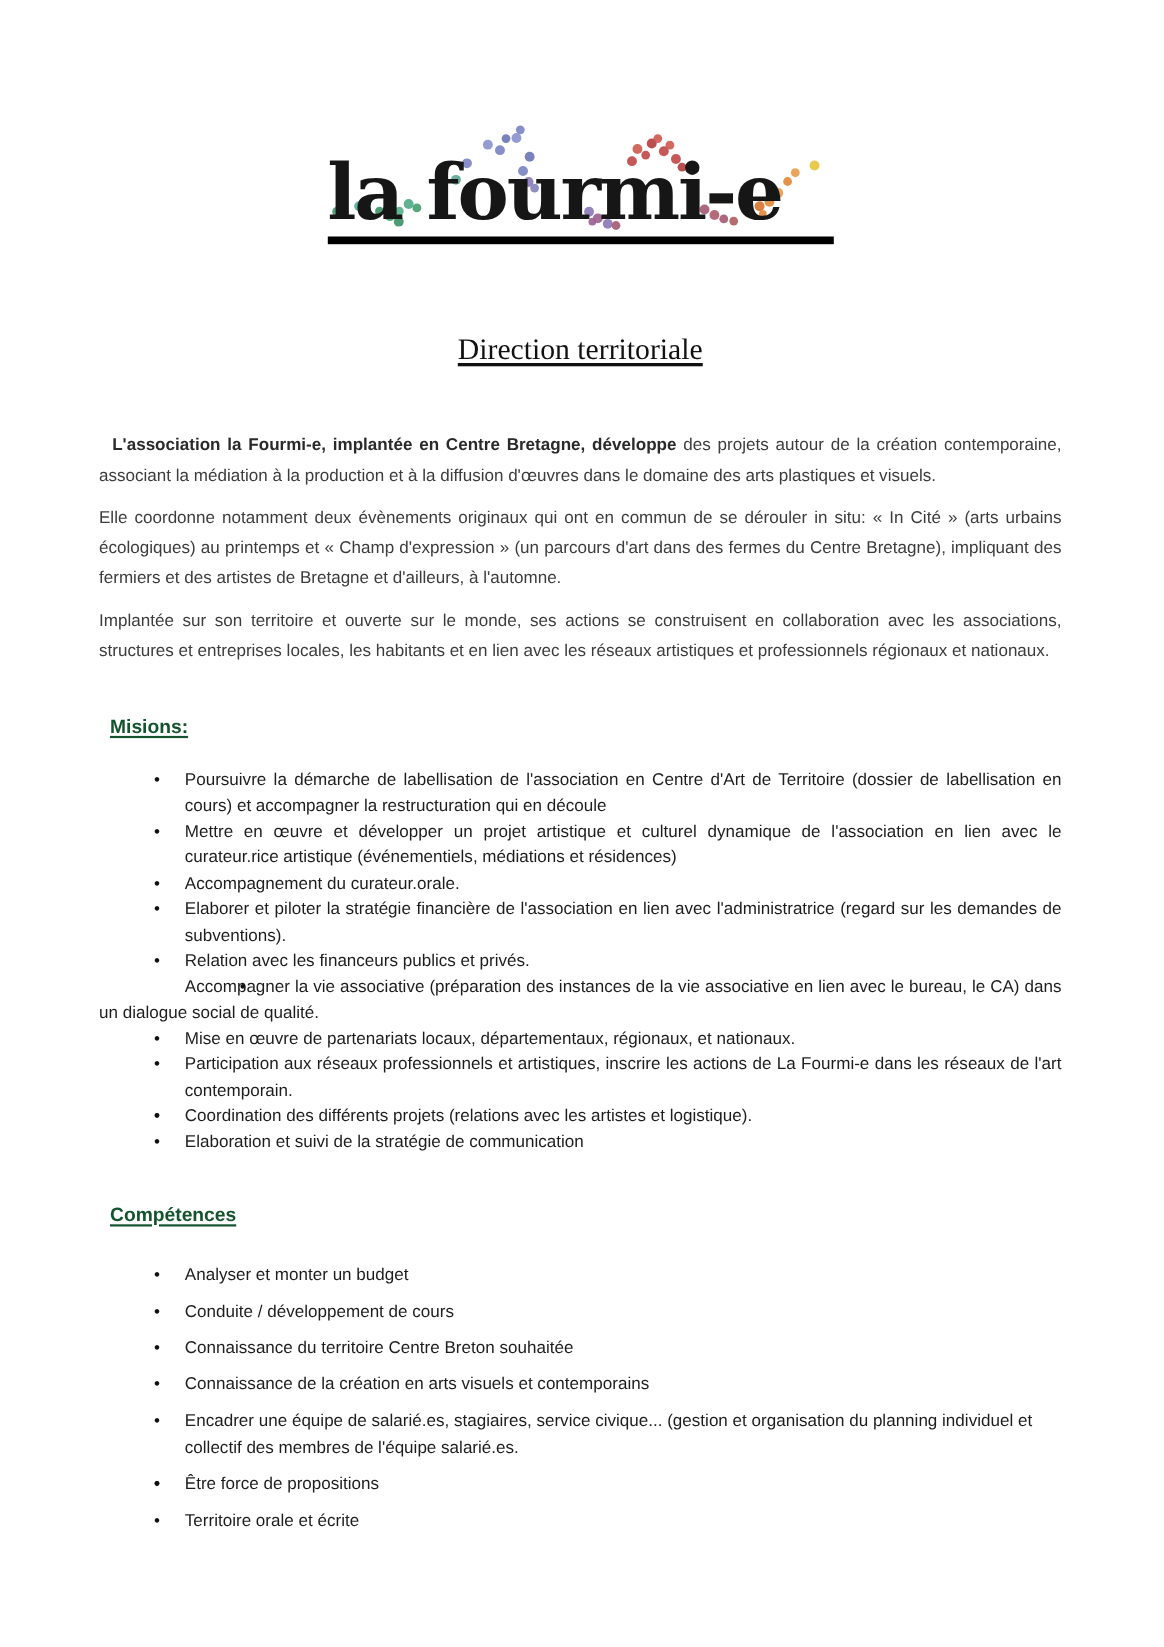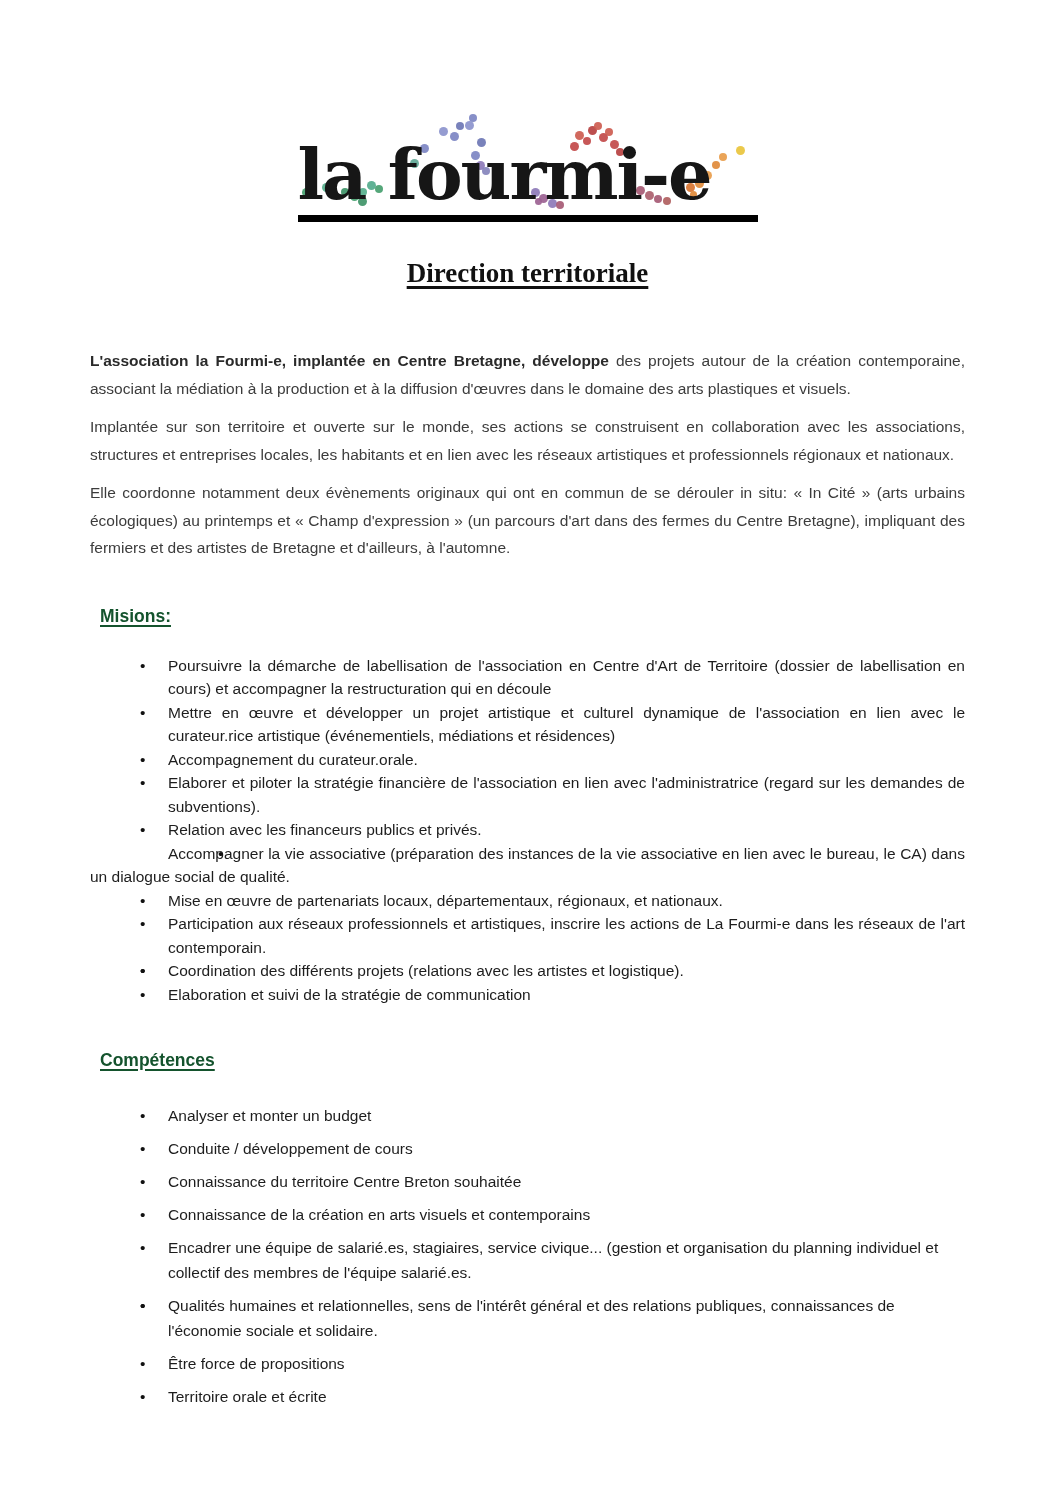--- a/index.html
+++ b/index.html
@@ -44,43 +44,43 @@
     opacity: 0.92;
   }
   .logo-rule {
     height: 7px;
     background: #000000;
     margin-top: 5px;
   }
 
   
   .doc-title {
-    margin-top: 36px;
+    margin-top: 80px;
     text-align: center;
     font-family: "Liberation Serif", serif;
     font-size: 27px;
-    font-weight: 700;
+    font-weight: 400;
     color: #111111;
     text-decoration: underline;
     text-decoration-thickness: 2.5px;
     text-underline-offset: 4px;
   }
 
   
   .intro { margin-top: 58px; }
   .para {
     font-size: 15.5px;
     line-height: 27.5px;
     color: #3c3c3c;
     text-align: justify;
     hyphens: auto;
     -webkit-hyphens: auto;
     margin-bottom: 11px;
   }
-  .para strong { color: #2a2a2a; }
+  .para strong { color: #2a2a2a; margin-left: 12px; }
 
   
   .section-heading {
     font-family: "Liberation Sans", sans-serif;
     font-size: 17.5px;
     font-weight: 700;
     color: #14532d;
     text-decoration: underline;
     text-decoration-thickness: 2px;
     text-underline-offset: 3px;
@@ -179,22 +179,22 @@
         </div>
       <div class="logo-text">la fourmi-e</div>
     </div>
     <div class="logo-rule"></div>
   </header>
 
   <h1 class="doc-title">Direction territoriale</h1>
 
   <section class="intro">
     <p class="para"><strong>L'association la Fourmi-e, implantée en Centre Bretagne, développe</strong><span> des projets autour de la création contemporaine, associant la médiation à la production et à la diffusion d'œuvres dans le domaine des arts plastiques et visuels.</span></p>
+    <p class="para">Elle coordonne notamment deux évènements originaux qui ont en commun de se dérouler in situ: « In Cité » (arts urbains écologiques) au printemps et « Champ d'expression » (un parcours d'art dans des fermes du Centre Bretagne), impliquant des fermiers et des artistes de Bretagne et d'ailleurs, à l'automne.</p>
     <p class="para">Implantée sur son territoire et ouverte sur le monde, ses actions se construisent en collaboration avec les associations, structures et entreprises locales, les habitants et en lien avec les réseaux artistiques et professionnels régionaux et nationaux.</p>
-    <p class="para">Elle coordonne notamment deux évènements originaux qui ont en commun de se dérouler in situ: « In Cité » (arts urbains écologiques) au printemps et « Champ d'expression » (un parcours d'art dans des fermes du Centre Bretagne), impliquant des fermiers et des artistes de Bretagne et d'ailleurs, à l'automne.</p>
   </section>
 
   <h2 class="section-heading">Misions:</h2>
   <ul class="bullets missions">
       <li><span class="blt">•</span><span class="li-text">Poursuivre la démarche de labellisation de l'association en Centre d'Art de Territoire (dossier de labellisation en cours) et accompagner la restructuration qui en découle</span></li>
       <li><span class="blt">•</span><span class="li-text">Mettre en œuvre et développer un projet artistique et culturel dynamique de l'association en lien avec le curateur.rice artistique (événementiels, médiations et résidences)</span></li>
       <li><span class="blt">•</span><span class="li-text">Accompagnement du curateur.orale.</span></li>
       <li><span class="blt">•</span><span class="li-text">Elaborer et piloter la stratégie financière de l'association en lien avec l'administratrice (regard sur les demandes de subventions).</span></li>
       <li><span class="blt">•</span><span class="li-text">Relation avec les financeurs publics et privés.</span></li>
       <li class="dedent"><span class="blt">•</span><span class="li-text">Accompagner la vie associative (préparation des instances de la vie associative en lien avec le bureau, le CA) dans un dialogue social de qualité.</span></li>
@@ -206,18 +206,18 @@
     </ul>
 
   <h2 class="section-heading">Compétences</h2>
   <ul class="bullets competences">
       <li><span class="blt">•</span><span class="li-text">Analyser et monter un budget</span></li>
       <li><span class="blt">•</span><span class="li-text">Conduite / développement de cours</span></li>
       <li><span class="blt">•</span><span class="li-text">Connaissance du territoire Centre Breton souhaitée</span></li>
       <li><span class="blt">•</span><span class="li-text">Connaissance de la création en arts visuels et contemporains</span></li>
       <li><span class="blt">•</span><span class="li-text">Encadrer une équipe de salarié.es, stagiaires, service civique... (gestion et organisation du planning individuel et collectif des membres de l'équipe salarié.es.</span></li>
       <li><span class="blt">•</span></li>
-      <li><span class="blt">•</span><span class="li-text">Qualités humaines et relationnelles, sens de l'intérêt général et des relations publiques, connaissances de l'économie sociale et solidaire.</span></li>
+      <li><span class="blt">•</span></li>
       <li><span class="blt">•</span><span class="li-text">Être force de propositions</span></li>
       <li><span class="blt">•</span><span class="li-text">Territoire orale et écrite</span></li>
     </ul>
 
 </div>
 
 </body></html>

